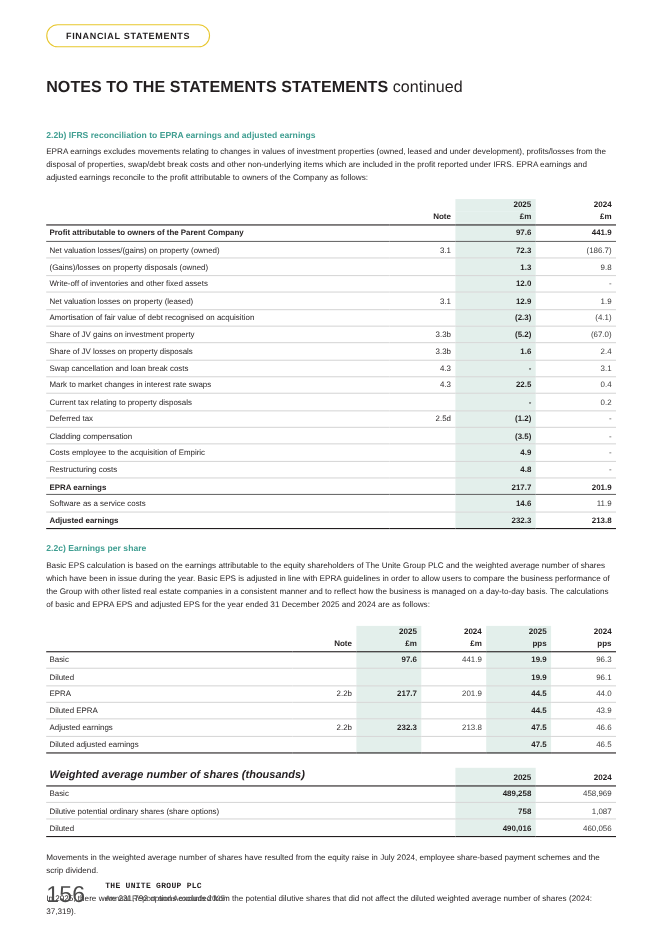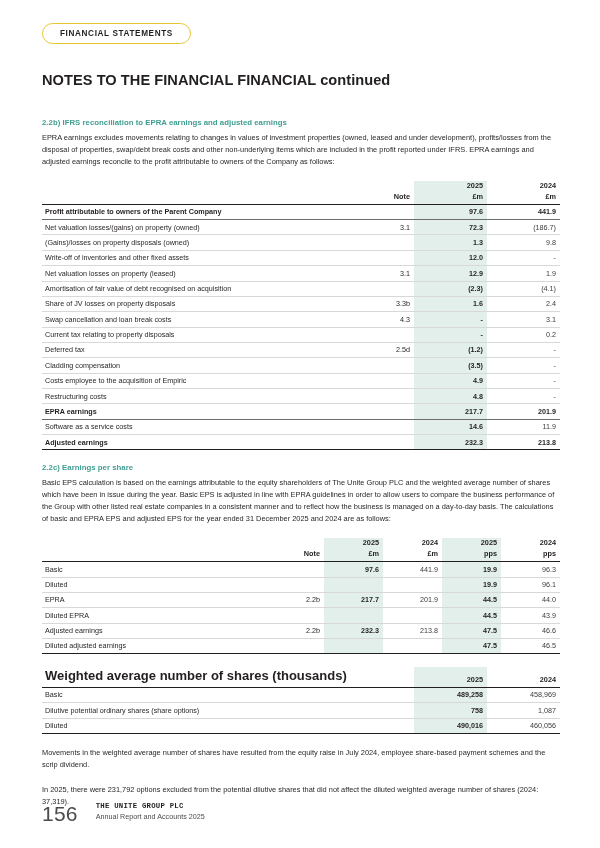--- a/index.html
+++ b/index.html
@@ -43,21 +43,21 @@
     position: absolute;
     left: 42px;
     top: 72px;
     font-size: 14.6px;
     font-weight: bold;
     color: #231f20;
     letter-spacing: 0.05px;
     white-space: nowrap;
   }
   .page-title .cont {
-    font-weight: bold;
+    font-weight: normal;
   }
 
   
   .content {
     position: absolute;
     left: 42px;
     top: 118px;
     width: 518px;
   }
 
@@ -166,21 +166,21 @@
 </head>
 <body>
 
 <div class="page">
 
   <div class="badge-wrap">
     <span class="badge">FINANCIAL STATEMENTS</span>
   </div>
 
   <div class="page-title">
-    <span>NOTES TO THE FINANCIAL FINANCIAL</span>
+    <span>NOTES TO THE STATEMENTS STATEMENTS</span>
     <span class="cont">continued</span>
   </div>
 
   <div class="content">
 
     <h3 class="sec-head">2.2b) IFRS reconciliation to EPRA earnings and adjusted earnings</h3>
     <p class="para">EPRA earnings excludes movements relating to changes in values of investment properties (owned, leased and under development), profits/losses from the disposal of properties, swap/debt break costs and other non-underlying items which are included in the profit reported under IFRS. EPRA earnings and adjusted earnings reconcile to the profit attributable to owners of the Company as follows:</p>
 
     <div class="gap-sm"></div>
 
@@ -242,30 +242,42 @@
             <td class="num shade num-b">12.9</td>
             <td class="num muted">1.9</td>
           </tr>
           <tr class="row">
             <td class="lbl">Amortisation of fair value of debt recognised on acquisition</td>
             <td class="note"></td>
             <td class="num shade num-b">(2.3)</td>
             <td class="num muted">(4.1)</td>
           </tr>
           <tr class="row">
+            <td class="lbl">Share of JV gains on investment property</td>
+            <td class="note">3.3b</td>
+            <td class="num shade num-b">(5.2)</td>
+            <td class="num muted">(67.0)</td>
+          </tr>
+          <tr class="row">
             <td class="lbl">Share of JV losses on property disposals</td>
             <td class="note">3.3b</td>
             <td class="num shade num-b">1.6</td>
             <td class="num muted">2.4</td>
           </tr>
           <tr class="row">
             <td class="lbl">Swap cancellation and loan break costs</td>
             <td class="note">4.3</td>
             <td class="num shade num-b">-</td>
             <td class="num muted">3.1</td>
+          </tr>
+          <tr class="row">
+            <td class="lbl">Mark to market changes in interest rate swaps</td>
+            <td class="note">4.3</td>
+            <td class="num shade num-b">22.5</td>
+            <td class="num muted">0.4</td>
           </tr>
           <tr class="row">
             <td class="lbl">Current tax relating to property disposals</td>
             <td class="note"></td>
             <td class="num shade num-b">-</td>
             <td class="num muted">0.2</td>
           </tr>
           <tr class="row">
             <td class="lbl">Deferred tax</td>
             <td class="note">2.5d</td>
@@ -408,21 +420,21 @@
     <div class="gap-lg"></div>
 
     <table class="fin">
       <colgroup>
         <col style="width:372px">
         <col style="width:73px">
         <col style="width:73px">
       </colgroup>
       <tbody id="tbl3-head">
           <tr class="hdr">
-            <td class="lbl" style="font-weight: bold; font-size: 13px; padding-left: 3px;">Weighted average number of shares (thousands)</td>
+            <td class="lbl" style="font-weight: bold; font-size: 10px; padding-left: 3px; font-style: italic;">Weighted average number of shares (thousands)</td>
             <td class="shade">2025</td>
             <td>2024</td>
           </tr>
           <tr class="hdr-rule">
             <td></td>
             <td class="shade"></td>
             <td></td>
           </tr>
         </tbody>
       <tbody id="tbl3-body">

